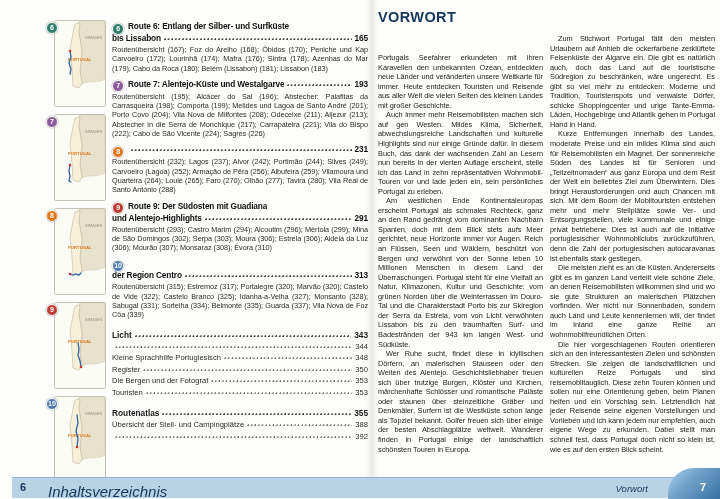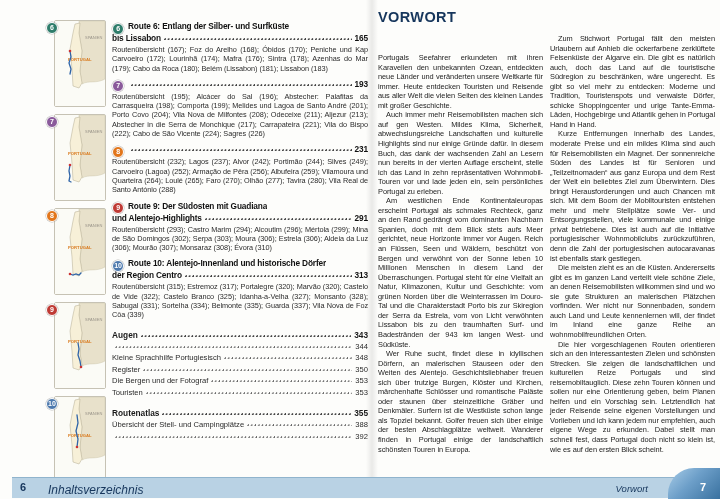--- a/index.html
+++ b/index.html
@@ -45,21 +45,21 @@
   .cols{display:flex;gap:7px;align-items:flex-end;}
   .col{width:165px;}
   .col p{margin:0;font-size:7.4px;line-height:9.55px;text-align:justify;color:#222;
          hyphens:auto;-webkit-hyphens:auto;letter-spacing:-0.05px;}
   .col p.indent{text-indent:8px;}
   
   .footer-bar{position:absolute;left:12px;right:0;top:477px;height:20px;
               background:#b9d2e4;border-top:1px solid #90b4cd;}
   .footer-num-left{position:absolute;left:20px;top:481px;font-weight:bold;font-size:11px;
                    color:#16365c;}
-  .footer-label-left{position:absolute;left:48px;top:483px;font-style:italic;font-size:12px;
+  .footer-label-left{position:absolute;left:48px;top:483px;font-style:italic;font-size:15px;
                      color:#16365c;}
   .footer-label-right{position:absolute;right:72px;top:483px;font-style:italic;font-size:9.5px;
                       color:#16365c;}
   .footer-tab{position:absolute;right:0;top:468px;width:52px;height:31px;
               border-top-left-radius:26px;
               background:linear-gradient(135deg,#a9cde8 0%,#6d9fc9 45%,#39719f 100%);}
   .footer-num-right{position:absolute;right:14px;top:481px;font-weight:bold;font-size:11px;
                     color:#fff;}
 </style>
 </head>
@@ -144,20 +144,21 @@
       <span class="t2">bis Lissabon</span>
       <span class="dots"></span>
       <span class="pg">165</span>
     </div>
     <div class="details">Routenübersicht (167); Foz do Arelho (168); Óbidos (170); Peniche und Kap Carvoeiro (172); Lourinhã (174); Mafra (176); Sintra (178); Azenhas do Mar (179); Cabo da Roca (180); Belém (Lissabon) (181); Lissabon (183)</div>
   </div>
 
   <div class="route">
     <div class="head head1">
       <span class="badge" style="background: rgb(138, 90, 155);">7</span>
+      <span class="t1">Route 7: Alentejo-Küste und Westalgarve</span>
       <span class="dots"></span>
       <span class="pg">193</span>
     </div>
 
     <div class="details">Routenübersicht (195); Alcácer do Sal (196); Abstecher: Palafitas da Carrasqueira (198); Comporta (199); Melides und Lagoa de Santo André (201); Porto Covo (204); Vila Nova de Milfontes (208); Odeceixe (211); Aljezur (213); Abstecher in die Serra de Monchique (217); Carrapateira (221); Vila do Bispo (222); Cabo de São Vicente (224); Sagres (226)</div>
   </div>
 
   <div class="route">
     <div class="head head1">
       <span class="badge" style="background: rgb(226, 118, 27);">8</span>
@@ -178,35 +179,34 @@
       <span class="t2">und Alentejo-Highlights</span>
       <span class="dots"></span>
       <span class="pg">291</span>
     </div>
     <div class="details">Routenübersicht (293); Castro Marim (294); Alcoutim (296); Mértola (299); Mina de São Domingos (302); Serpa (303); Moura (306); Estrela (306); Aldeia da Luz (306); Mourão (307); Monsaraz (308); Évora (310)</div>
   </div>
 
   <div class="route">
     <div class="head head1">
       <span class="badge" style="background: rgb(77, 121, 173);">10</span>
-      <span class="t1">Route 10: Alentejo-Innenland und historische Dörfer</span>
 
     </div>
     <div class="head head2">
       <span class="t2">der Region Centro</span>
       <span class="dots"></span>
       <span class="pg">313</span>
     </div>
     <div class="details">Routenübersicht (315); Estremoz (317); Portalegre (320); Marvão (320); Castelo de Vide (322); Castelo Branco (325); Idanha-a-Velha (327); Monsanto (328); Sabugal (331); Sortelha (334); Belmonte (335); Guarda (337); Vila Nova de Foz Côa (339)</div>
   </div>
 </div>
     <div>
   <div class="section">
     <div class="sec-head">
-      <span class="st">Augen</span>
+      <span class="st">Licht</span>
       <span class="dots"></span>
       <span class="pg">343</span>
     </div>
 
   <div class="sec-item">
     <span class="dots"></span>
     <span class="pg">344</span>
   </div>
 
   <div class="sec-item">

